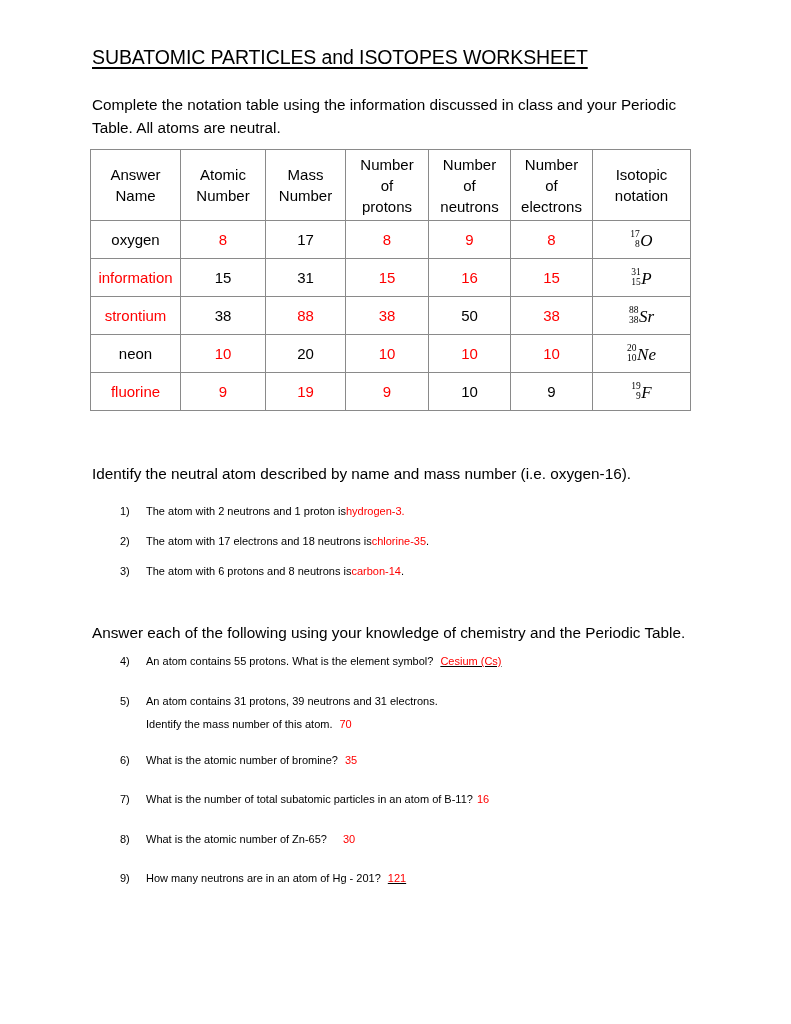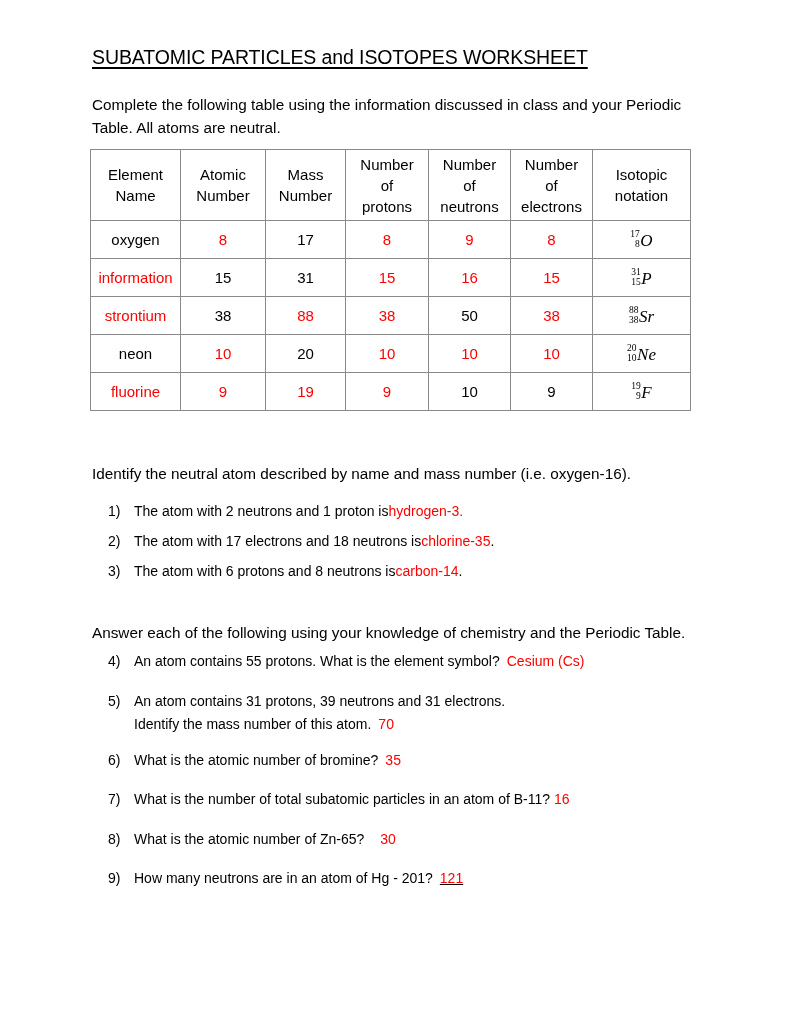--- a/index.html
+++ b/index.html
@@ -117,22 +117,22 @@
     font-size: 15.3px;
     line-height: 22px;
     white-space: nowrap;
   }
   .lead-identify { top: 463px; }
   .lead-answer   { top: 622px; }
 
   
   .q {
     position: absolute;
-    left: 108px;
-    font-size: 14px;
+    left: 120px;
+    font-size: 11px;
     line-height: 21px;
     white-space: nowrap;
   }
   .q .num {
     display: inline-block;
     width: 26px;
   }
   .q .qtext {
     display: inline-block;
   }
@@ -141,53 +141,53 @@
   }
   .q2line .line2 {
     display: block;
     margin-left: 26px;
     margin-top: 2px;
   }
 
   .q1 { top: 501px; }
   .q2 { top: 531px; }
   .q3 { top: 561px; }
-  .q4 { top: 651px; }
+  .q4 { top: 651px; text-decoration: underline; }
   .q5 { top: 691px; }
   .q6 { top: 750px; }
   .q7 { top: 789px; }
   .q8 { top: 829px; }
   .q9 { top: 868px; text-decoration: underline; }
 
   .sp-wide { display: inline-block; width: 7px; }
   .sp-xwide { display: inline-block; width: 16px; }
 </style>
 </head>
 <body>
 
 <div class="page">
 
   <div class="title">SUBATOMIC PARTICLES and ISOTOPES WORKSHEET</div>
 
-  <div class="intro">Complete the following table using the information discussed in class and your Periodic Table.  All atoms are neutral.</div>
+  <div class="intro">Complete the notation table using the information discussed in class and your Periodic Table.  All atoms are neutral.</div>
 
   <table class="data-table">
     <colgroup>
       <col class="c0">
         <col class="c1">
         <col class="c2">
         <col class="c3">
         <col class="c4">
         <col class="c5">
         <col class="c6">
     </colgroup>
     <thead>
       <tr>
         <th>
-          <span>Element</span><br>
+          <span>Answer</span><br>
           <span>Name</span>
         </th>
         <th>
           <span>Atomic</span><br>
           <span>Number</span>
         </th>
         <th>
           <span>Mass</span><br>
           <span>Number</span>
         </th>

